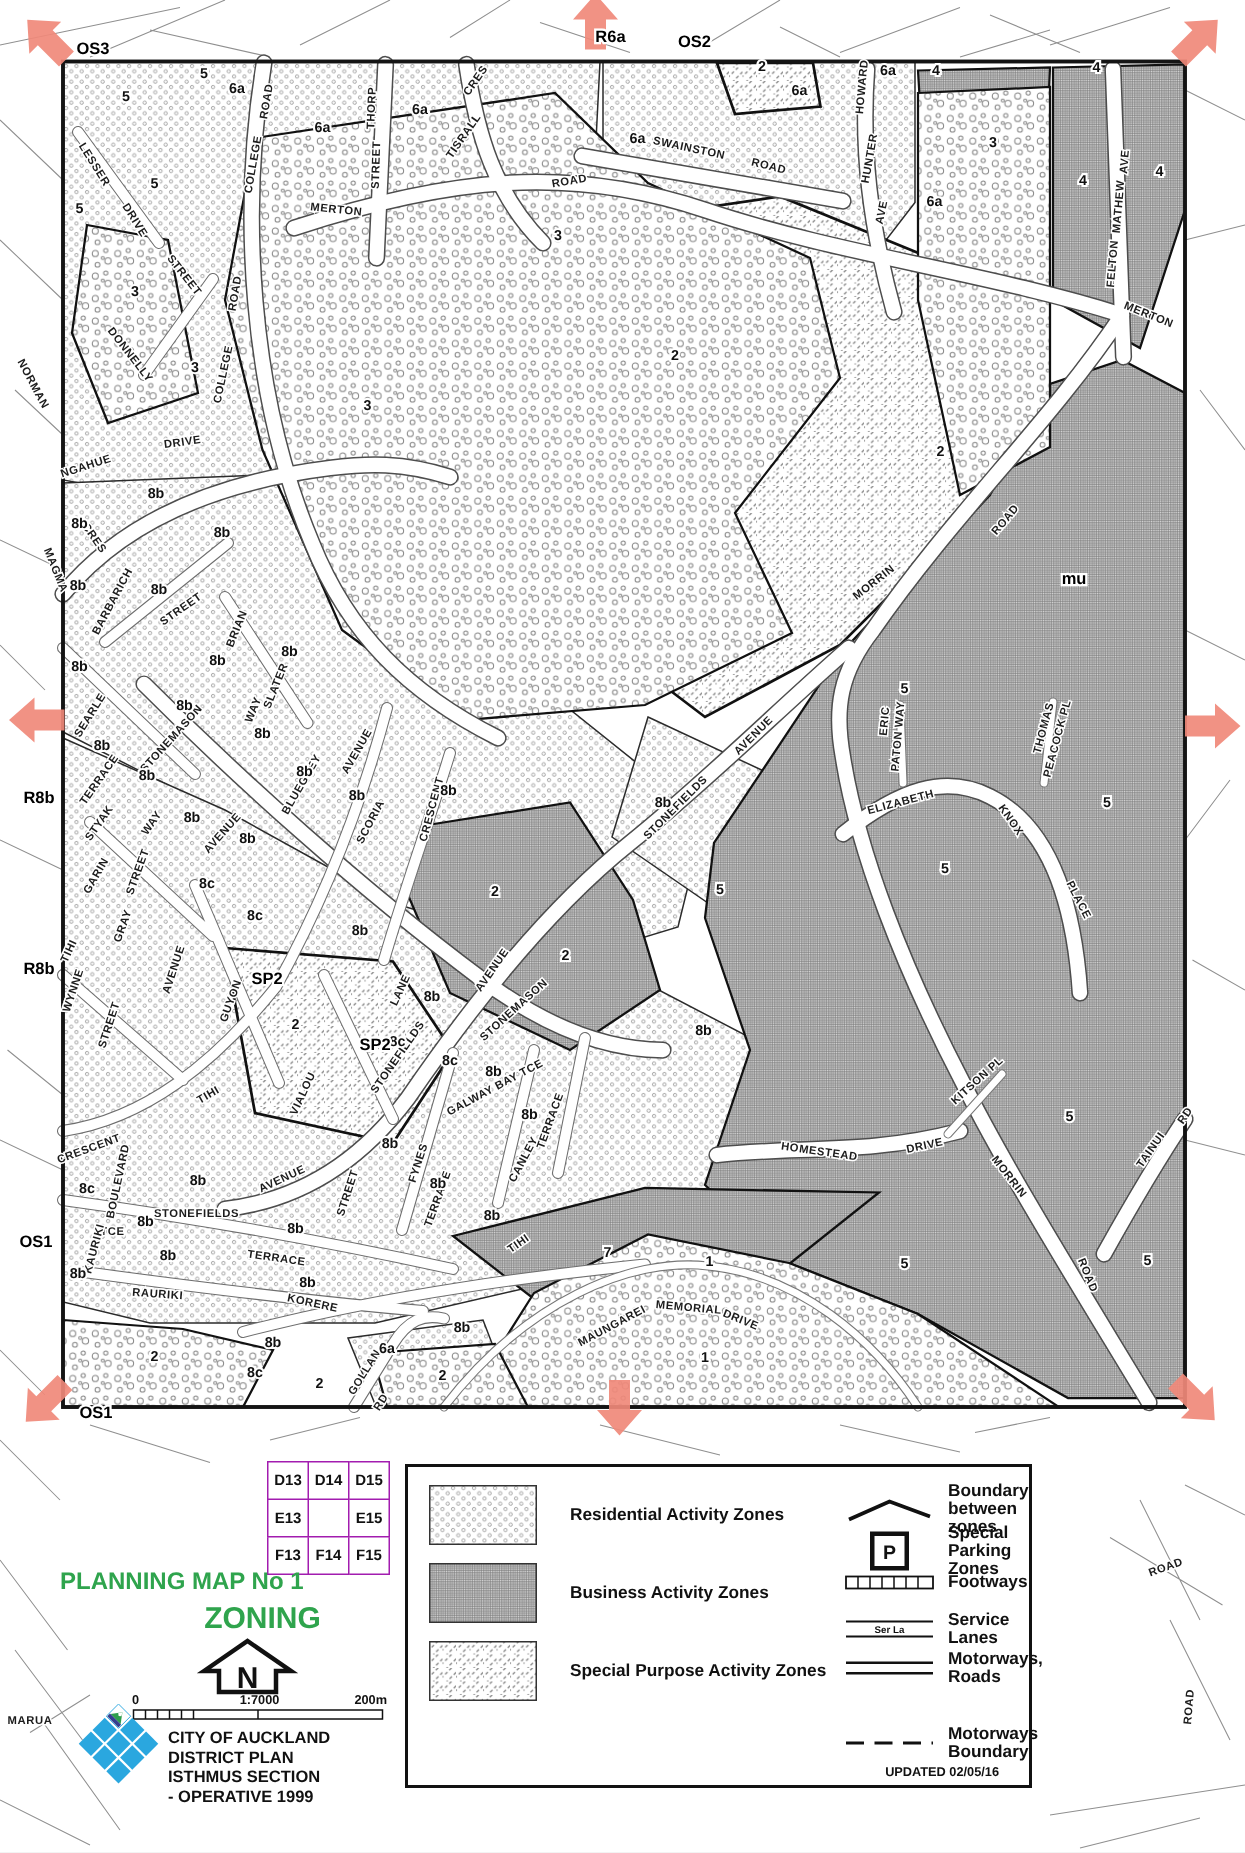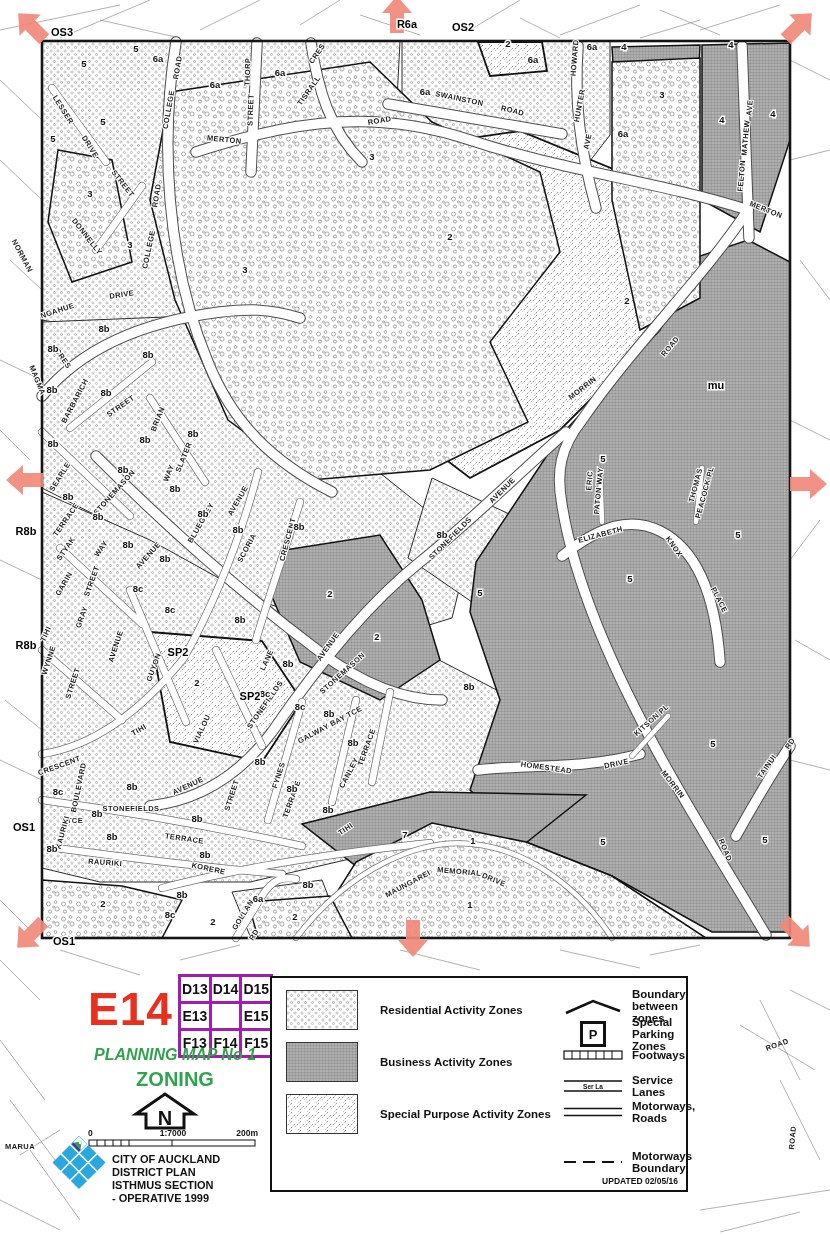--- a/index.html
+++ b/index.html
@@ -26,24 +26,24 @@
   .zone-label{font-family:"Liberation Sans",sans-serif;font-size:9.5px;font-weight:700;
      fill:#111;text-anchor:middle;paint-order:stroke;stroke:#fff;stroke-width:2.8px;}
   .edge-label{font-family:"Liberation Sans",sans-serif;font-size:11px;font-weight:700;
      fill:#000;text-anchor:middle;paint-order:stroke;stroke:#fff;stroke-width:3px;}
 
   
   .title-block{position:absolute;left:0;top:960px;width:268px;height:275px;}
   .sheet-code{position:absolute;left:88px;top:22px;font-size:46px;font-weight:700;
      color:#E8301F;letter-spacing:1px;}
   .grid-ref{position:absolute;left:178px;top:14px;border-collapse:collapse;}
-  .grid-ref td{width:24px;height:22px;border:3px solid #a21caf;font-size:14px;font-weight:700;
+  .grid-ref td{width:24px;height:22px;border:1px solid #a21caf;font-size:10px;font-weight:700;
      text-align:center;color:#111;}
-  .map-title{position:absolute;left:40px;top:86px;width:270px;text-align:center;
-     font-size:16px;font-weight:700;color:#2FA44D;font-style:italic;}
+  .map-title{position:absolute;left:40px;top:86px;width:270px;text-align:left;
+     font-size:16px;font-weight:700;color:#2FA44D;}
   .map-subtitle{position:absolute;left:40px;top:108px;width:270px;text-align:center;
      font-size:20px;font-weight:700;color:#2FA44D;}
   .north{position:absolute;left:128px;top:128px;}
   .north-n{font-family:"Liberation Sans",sans-serif;font-size:20px;font-weight:700;
      fill:#111;text-anchor:middle;}
   .scalebar{position:absolute;left:88px;top:168px;width:170px;height:24px;font-size:8.5px;font-weight:700;color:#111;}
   .scalebar .s0{position:absolute;left:0;top:0;}
   .scalebar .s1{position:absolute;left:0;right:0;top:0;text-align:center;}
   .scalebar .s2{position:absolute;right:0;top:0;}
   .scalebar svg{position:absolute;left:0;top:11px;}
@@ -55,21 +55,21 @@
      border:2.5px solid #111;background:#fff;box-sizing:border-box;}
   .lg-zrow{position:absolute;left:14px;display:flex;align-items:center;}
   .lg-zrow .sw{width:72px;height:40px;margin-right:22px;flex:none;}
   .lg-zrow .sw svg{display:block;}
   .lg-label{font-size:11.5px;font-weight:700;color:#111;}
   .lg-srow{position:absolute;left:288px;display:flex;align-items:center;}
   .lg-sym{width:66px;display:flex;justify-content:center;margin-right:6px;flex:none;}
   .pbox{width:20px;height:20px;border:3px solid #111;display:flex;align-items:center;
      justify-content:center;font-size:13px;font-weight:700;color:#111;}
   .serla{font-family:"Liberation Sans",sans-serif;font-size:6.5px;font-weight:700;fill:#111;text-anchor:middle;}
-  .updated{position:absolute;right:8px;bottom:4px;font-size:8.5px;font-weight:700;color:#111;text-align:center;}
+  .updated{position:absolute;right:20px;bottom:4px;font-size:8.5px;font-weight:700;color:#111;text-align:center;}
 </style>
 </head>
 <body>
 
 <div class="page">
 
   <svg class="mapbg" width="830" height="1235" viewBox="0 0 830 1235">
     <defs>
       <pattern id="pat-res" width="7" height="7" patternUnits="userSpaceOnUse">
         <rect width="7" height="7" fill="#fff"></rect>
@@ -407,21 +407,20 @@
         <text x="26" y="649" class="edge-label">R8b</text>
         <text x="178" y="656" class="edge-label">SP2</text>
         <text x="250" y="700" class="edge-label">SP2</text>
         <text x="24" y="831" class="edge-label">OS1</text>
         <text x="64" y="945" class="edge-label">OS1</text>
         <text x="716" y="389" class="edge-label">mu</text>
       </g>
   </svg>
 
   <div class="title-block">
-    <div class="sheet-code">E14</div>
     <table class="grid-ref">
       <tbody>
           <tr>
         <td>D13</td>
         <td>D14</td>
         <td>D15</td>
       </tr>
       <tr>
         <td>E13</td>
         <td></td>

